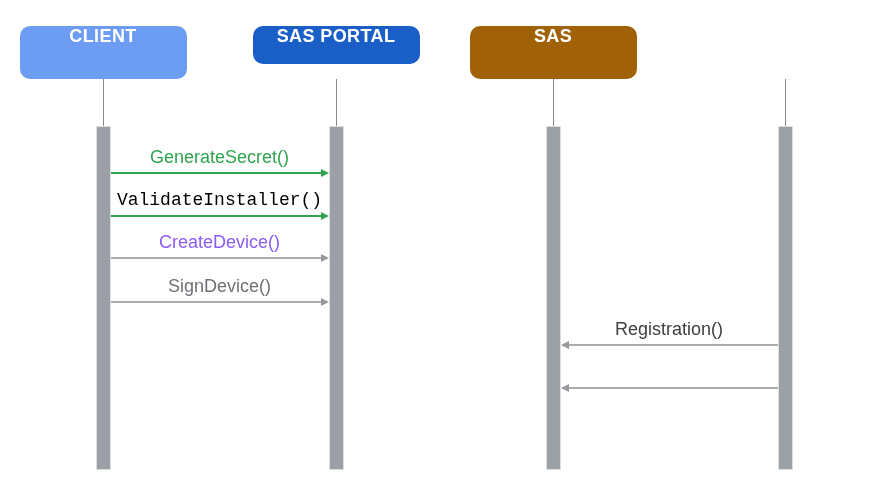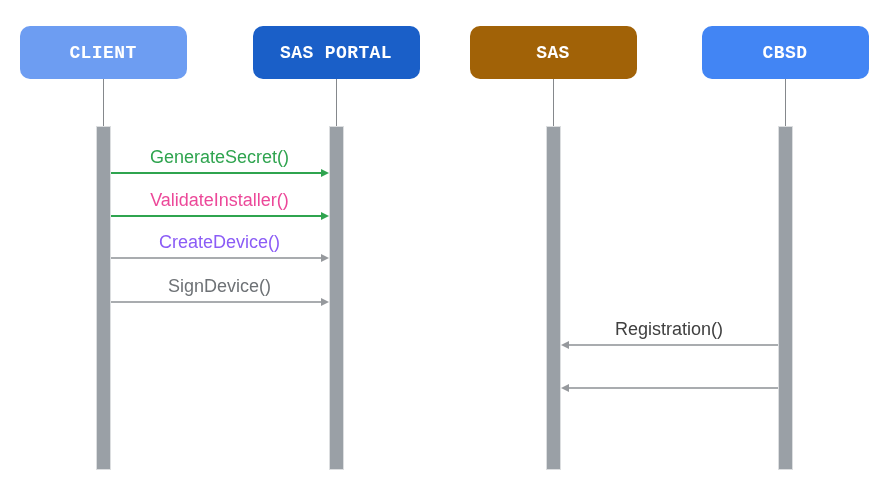--- a/index.html
+++ b/index.html
@@ -10,24 +10,23 @@
   }
   .stage {
     position: relative;
     overflow: hidden;
     background: #ffffff;
   }
   .actor-box {
     position: absolute;
     border-radius: 10px;
     display: flex;
-    align-items: center;
+    align-items: flex-start;
     justify-content: center;
     box-sizing: border-box;
-    font-family: Liberation Mono, monospace;
   }
   .actor-label {
     color: #ffffff;
     font-size: 18px;
     font-weight: 700;
     letter-spacing: 0.4px;
     white-space: nowrap;
   }
   .stem {
     position: absolute;
@@ -59,41 +58,38 @@
 </style>
 </head>
 <body>
 
 <div class="stage" style="width: 883px; height: 497px; background: rgb(255, 255, 255);">
     <div class="actor-box" style="left: 19.5px; top: 26px; width: 167px; height: 53px; border-radius: 10px; background: rgb(109, 157, 242);">
       <div class="actor-label" style="color: rgb(255, 255, 255);">CLIENT</div>
     </div>
     <div class="stem" style="left: 102.5px; top: 79px; height: 47px; background: rgb(133, 136, 140);"></div>
     <div class="bar" style="left: 95.5px; top: 126px; width: 15px; height: 344px; background: rgb(154, 160, 166); border: 1.5px solid rgb(220, 222, 224);"></div>
-    <div class="actor-box" style="left: 252.5px; top: 26px; width: 167px; height: 53px; border-radius: 10px; background: rgb(26, 95, 200);">
+    <div class="actor-box" style="left: 252.5px; top: 26px; width: 167px; height: 38px; border-radius: 10px; background: rgb(26, 95, 200);">
       <div class="actor-label" style="color: rgb(255, 255, 255);">SAS PORTAL</div>
     </div>
     <div class="stem" style="left: 335.5px; top: 79px; height: 47px; background: rgb(133, 136, 140);"></div>
     <div class="bar" style="left: 328.5px; top: 126px; width: 15px; height: 344px; background: rgb(154, 160, 166); border: 1.5px solid rgb(220, 222, 224);"></div>
     <div class="actor-box" style="left: 469.5px; top: 26px; width: 167px; height: 53px; border-radius: 10px; background: #a16207;">
       <div class="actor-label" style="color: rgb(255, 255, 255);">SAS</div>
     </div>
     <div class="stem" style="left: 552.5px; top: 79px; height: 47px; background: rgb(133, 136, 140);"></div>
     <div class="bar" style="left: 545.5px; top: 126px; width: 15px; height: 344px; background: rgb(154, 160, 166); border: 1.5px solid rgb(220, 222, 224);"></div>
-    <div class="actor-box" style="left: 701.5px; top: 26px; width: 167px; height: 53px; border-radius: 10px; background: rgb(66, 133, 244);">
-      <div class="actor-label" style="color: rgb(255, 255, 255);">CBSD</div>
-    </div>
     <div class="stem" style="left: 784.5px; top: 79px; height: 47px; background: rgb(133, 136, 140);"></div>
     <div class="bar" style="left: 777.5px; top: 126px; width: 15px; height: 344px; background: rgb(154, 160, 166); border: 1.5px solid rgb(220, 222, 224);"></div>
     <div class="msg-line" style="left: 110.5px; width: 214px; top: 172.2px; background: rgb(47, 164, 79);"></div>
     <div class="msg-head" style="top: 168.5px; left: 320.5px; border-left: 8px solid rgb(47, 164, 79);"></div>
     <div class="msg-label" style="left: 109.5px; top: 148px; color: rgb(47, 164, 79);">GenerateSecret()</div>
     <div class="msg-line" style="left: 110.5px; width: 214px; top: 215.2px; background: rgb(47, 164, 79);"></div>
     <div class="msg-head" style="top: 211.5px; left: 320.5px; border-left: 8px solid rgb(47, 164, 79);"></div>
-    <div class="msg-label" style="left: 109.5px; top: 191px; color: #ec4899;">ValidateInstaller()</div>
+    <div class="msg-label" style="left: 109.5px; top: 191px; color: #000000; font-family: Liberation Mono, monospace;">ValidateInstaller()</div>
     <div class="msg-line" style="left: 110.5px; width: 214px; top: 257.2px; background: rgb(169, 172, 175);"></div>
     <div class="msg-head" style="top: 253.5px; left: 320.5px; border-left: 8px solid rgb(150, 153, 157);"></div>
     <div class="msg-label" style="left: 109.5px; top: 233px; color: #8b5cf6;">CreateDevice()</div>
     <div class="msg-line" style="left: 110.5px; width: 214px; top: 301.2px; background: rgb(169, 172, 175);"></div>
     <div class="msg-head" style="top: 297.5px; left: 320.5px; border-left: 8px solid rgb(150, 153, 157);"></div>
     <div class="msg-label" style="left: 109.5px; top: 277px; color: rgb(110, 114, 118); text-align: center;">SignDevice()</div>
     <div class="msg-line" style="left: 564.5px; width: 213px; top: 344.2px; background: rgb(169, 172, 175);"></div>
     <div class="msg-head" style="top: 340.5px; left: 560.5px; border-right: 8px solid rgb(150, 153, 157);"></div>
     <div class="msg-label" style="left: 559px; top: 320px; color: #404040;">Registration()</div>
     <div class="msg-line" style="left: 564.5px; width: 213px; top: 387.2px; background: rgb(169, 172, 175);"></div>

